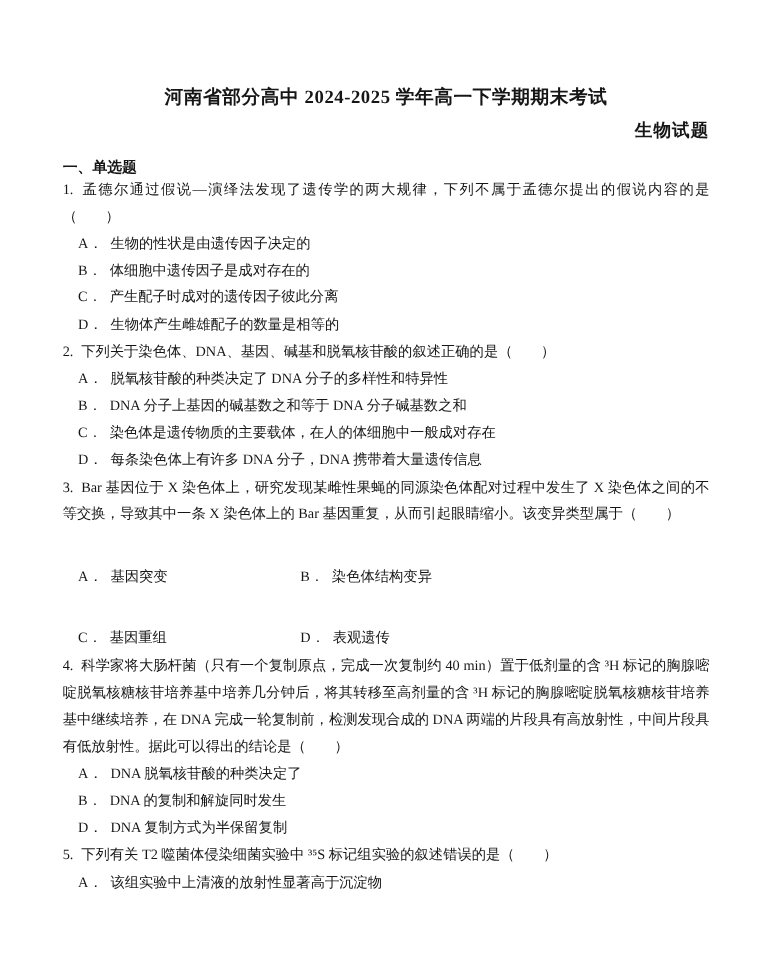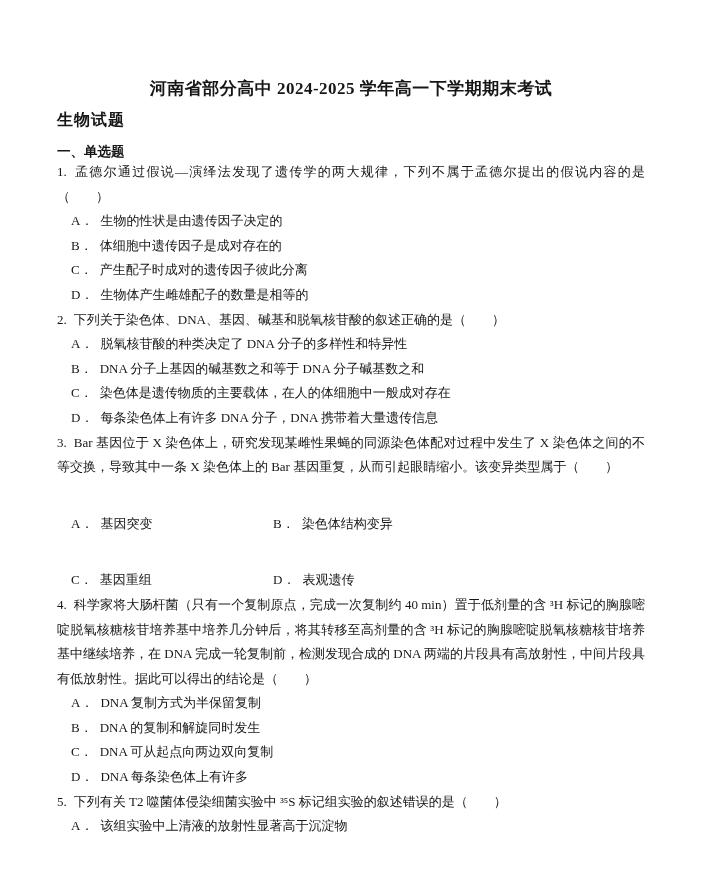--- a/index.html
+++ b/index.html
@@ -24,21 +24,21 @@
   .title {
     padding-top: 79px;
     text-align: center;
     font-size: 17px;
     font-weight: bold;
     line-height: 20px;
     letter-spacing: 0.5px;
   }
   .subtitle {
     margin-top: 11px;
-    text-align: left;
+    text-align: right;
     font-size: 16px;
     font-weight: bold;
     line-height: 20px;
     letter-spacing: 1px;
   }
   .section-heading {
     margin-top: 13px;
     font-size: 13.5px;
     font-weight: bold;
     line-height: 17px;
@@ -108,24 +108,23 @@
         <div class="option"><span class="opt-label">A．</span><span>基因突变</span></div>
         <div class="option"><span class="opt-label">B．</span><span>染色体结构变异</span></div>
         <div class="option"><span class="opt-label">C．</span><span>基因重组</span></div>
         <div class="option"><span class="opt-label">D．</span><span>表观遗传</span></div>
       </div>
     </div>
 
     <div class="question">
       <p class="stem"><span class="qnum">4.</span><span>科学家将大肠杆菌（只有一个复制原点，完成一次复制约 40 min）置于低剂量的含 ³H 标记的胸腺嘧啶脱氧核糖核苷培养基中培养几分钟后，将其转移至高剂量的含 ³H 标记的胸腺嘧啶脱氧核糖核苷培养基中继续培养，在 DNA 完成一轮复制前，检测发现合成的 DNA 两端的片段具有高放射性，中间片段具有低放射性。据此可以得出的结论是（　　）</span></p>
       <div>
-        <div class="option"><span class="opt-label">A．</span><span>DNA 复制方式为半保留复制</span></div>
+        <div class="option"><span class="opt-label">A．</span><span>DNA 脱氧核苷酸的种类决定了</span></div>
         <div class="option"><span class="opt-label">B．</span><span>DNA 的复制和解旋同时发生</span></div>
-        <div class="option"><span class="opt-label">C．</span><span>DNA 可从起点向两边双向复制</span></div>
-        <div class="option"><span class="opt-label">D．</span><span>DNA 每条染色体上有许多</span></div>
+        <div class="option"><span class="opt-label">D．</span><span>DNA 复制方式为半保留复制</span></div>
       </div>
     </div>
 
     <div class="question">
       <p class="stem"><span class="qnum">5.</span><span>下列有关 T2 噬菌体侵染细菌实验中 ³⁵S 标记组实验的叙述错误的是（　　）</span></p>
       <div>
         <div class="option"><span class="opt-label">A．</span><span>该组实验中上清液的放射性显著高于沉淀物</span></div>
       </div>
     </div>
 

